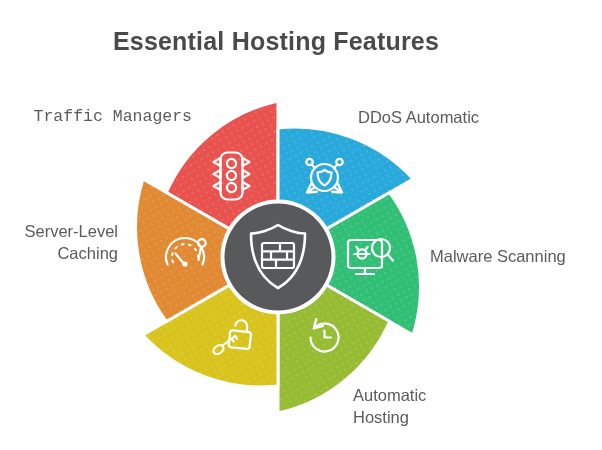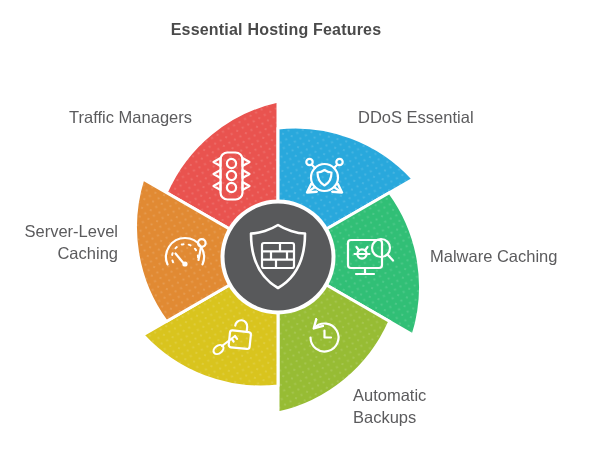--- a/index.html
+++ b/index.html
@@ -1,20 +1,20 @@
 <!DOCTYPE html>
 <html><head>
 <meta charset="utf-8">
 <style>
   html,body{margin:0;padding:0;background:#ffffff;}
   .canvas{position:relative;width:602px;height:450px;background:#ffffff;
           font-family:"Liberation Sans",sans-serif;overflow:hidden;}
   #wheel{position:absolute;left:0;top:0;}
   .title{position:absolute;top:10px;left:0;width:552px;text-align:center;
-         font-size:16px;font-weight:bold;color:#4a4a4a;letter-spacing:.2px;}
+         font-size:25px;font-weight:bold;color:#4a4a4a;letter-spacing:.2px;}
   .lbl{position:absolute;font-size:16.5px;line-height:22px;color:#5b5b5d;white-space:pre-line;}
   .lbl.r{text-align:right;}
   .ic{stroke:#ffffff;fill:none;stroke-width:2.2;stroke-linecap:round;stroke-linejoin:round;}
   .ic-dot{fill:#ffffff;stroke:none;}
   .shield-stroke{stroke:#ffffff;fill:none;stroke-width:2.6;stroke-linecap:round;stroke-linejoin:round;}
 </style>
 </head>
 <body>
 
 <div class="canvas">
@@ -112,20 +112,20 @@
       <g transform="translate(278,256)" class="shield-stroke">
         <path d="M 0 -31 C 7 -26.5 19 -22.5 27 -22.5 C 27 3 19 21 0 32 C -19 21 -27 3 -27 -22.5 C -19 -22.5 -7 -26.5 0 -31 Z"></path>
         <rect x="-16" y="-13" width="32" height="25" rx="2" stroke-width="2.2"></rect>
         <path stroke-width="2.2" d="M -16 -4.7 L 16 -4.7 M -16 3.6 L 16 3.6 M 2 -13 L 2 -4.7 M -7 -4.7 L -7 3.6 M 9 -4.7 L 9 3.6 M -2 3.6 L -2 12"></path>
       </g>
     </g>
   </svg>
 
   <h1 class="title">Essential Hosting Features</h1>
 
-  <div class="lbl r" style="right:410px;top:106px;">Traffic Managers</div>
-  <div class="lbl" style="left:358px;top:106px;">DDoS Essential</div>
-  <div class="lbl" style="left:430px;top:245px;">Malware Caching</div>
+  <div class="lbl r" style="right:410px;top:106px;font-family:Liberation Mono, monospace;">Traffic Managers</div>
+  <div class="lbl" style="left:358px;top:106px;">DDoS Automatic</div>
+  <div class="lbl" style="left:430px;top:245px;">Malware Scanning</div>
   <div class="lbl" style="left:353px;top:384px;">Automatic
-Backups</div>
+Hosting</div>
   <div class="lbl r" style="right:484px;top:220px;">Server-Level
 Caching</div>
 </div>
 
 </body></html>

